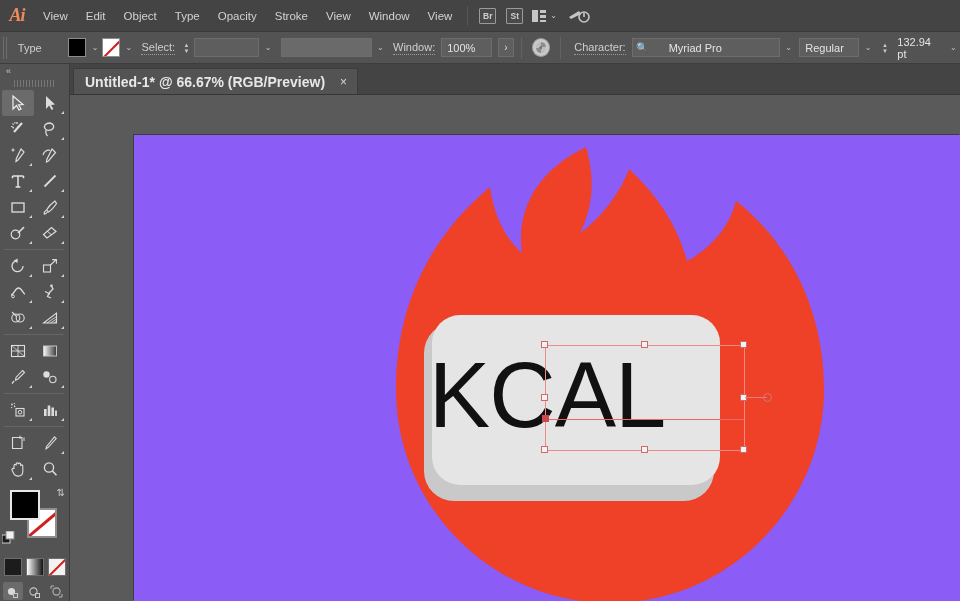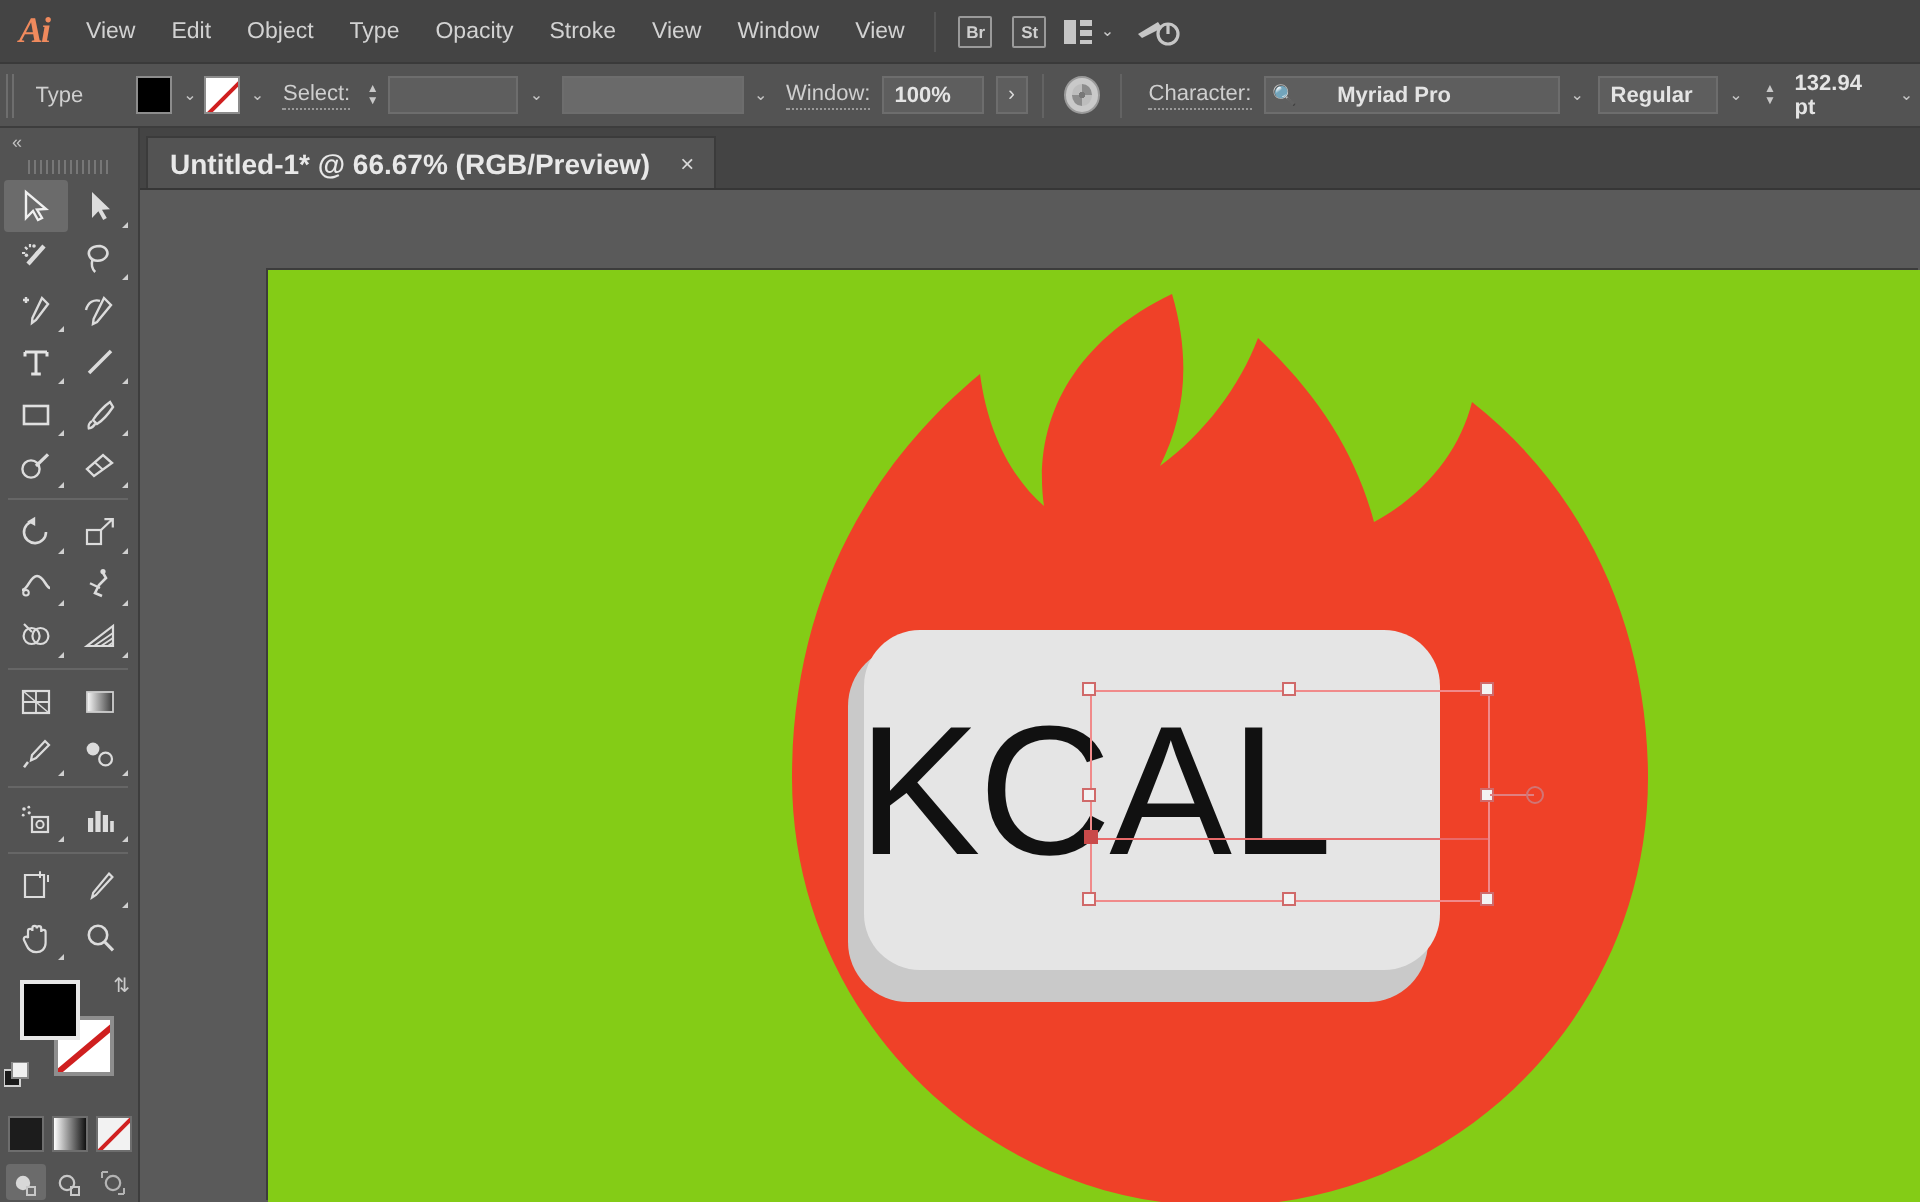--- a/index.html
+++ b/index.html
@@ -77,21 +77,20 @@
   }
   .stepper {
     width: 11px; height: 19px; display: flex; flex-direction: column;
     align-items: center; justify-content: center; color: #c8c8c8;
     font-size: 6px; line-height: 6px; margin-right: 2px;
   }
   .field {
     height: 19px; background: #5e5e5e; border: 1px solid #6d6d6d;
     display: flex; align-items: center; color: #e4e4e4; font-size: 11px;
     padding: 0 5px;
-    font-weight: bold;
   }
   .field.blank { background: #6a6a6a; }
   .cb-sep { width: 1px; height: 22px; background: #636363; margin: 0 7px; }
   .recolor-ico {
     width: 19px; height: 19px; border-radius: 50%;
     background: #c9c9c9; position: relative; margin: 0 3px;
     border: 1px solid #9a9a9a;
   }
   .recolor-ico::before {
     content: ""; position: absolute; inset: 3px; border-radius: 50%;
@@ -206,21 +205,21 @@
   }
   .dm.active { background: #6b6b6b; border-radius: 2px; }
 
   
   .canvas-wrap {
     position: absolute; left: 70px; top: 95px;
     width: 890px; height: 506px; background: #5a5a5a; overflow: hidden;
   }
   .artboard {
     position: absolute; left: 64px; top: 40px;
-    width: 826px; height: 466px; background: #84cc16;
+    width: 826px; height: 466px; background: #8b5cf6;
     box-shadow: -1px -1px 0 0 #3c3c3c;
   }
   .artwork { position: absolute; left: 0; top: 0; }
 
   
   .selbox {
     position: absolute; left: 411px; top: 210px; width: 200px; height: 106px;
   }
   .selbox .edge { position: absolute; background: #f08a8a; }
   .selbox .edge.h { height: 1px; left: 0; width: 100%; }

